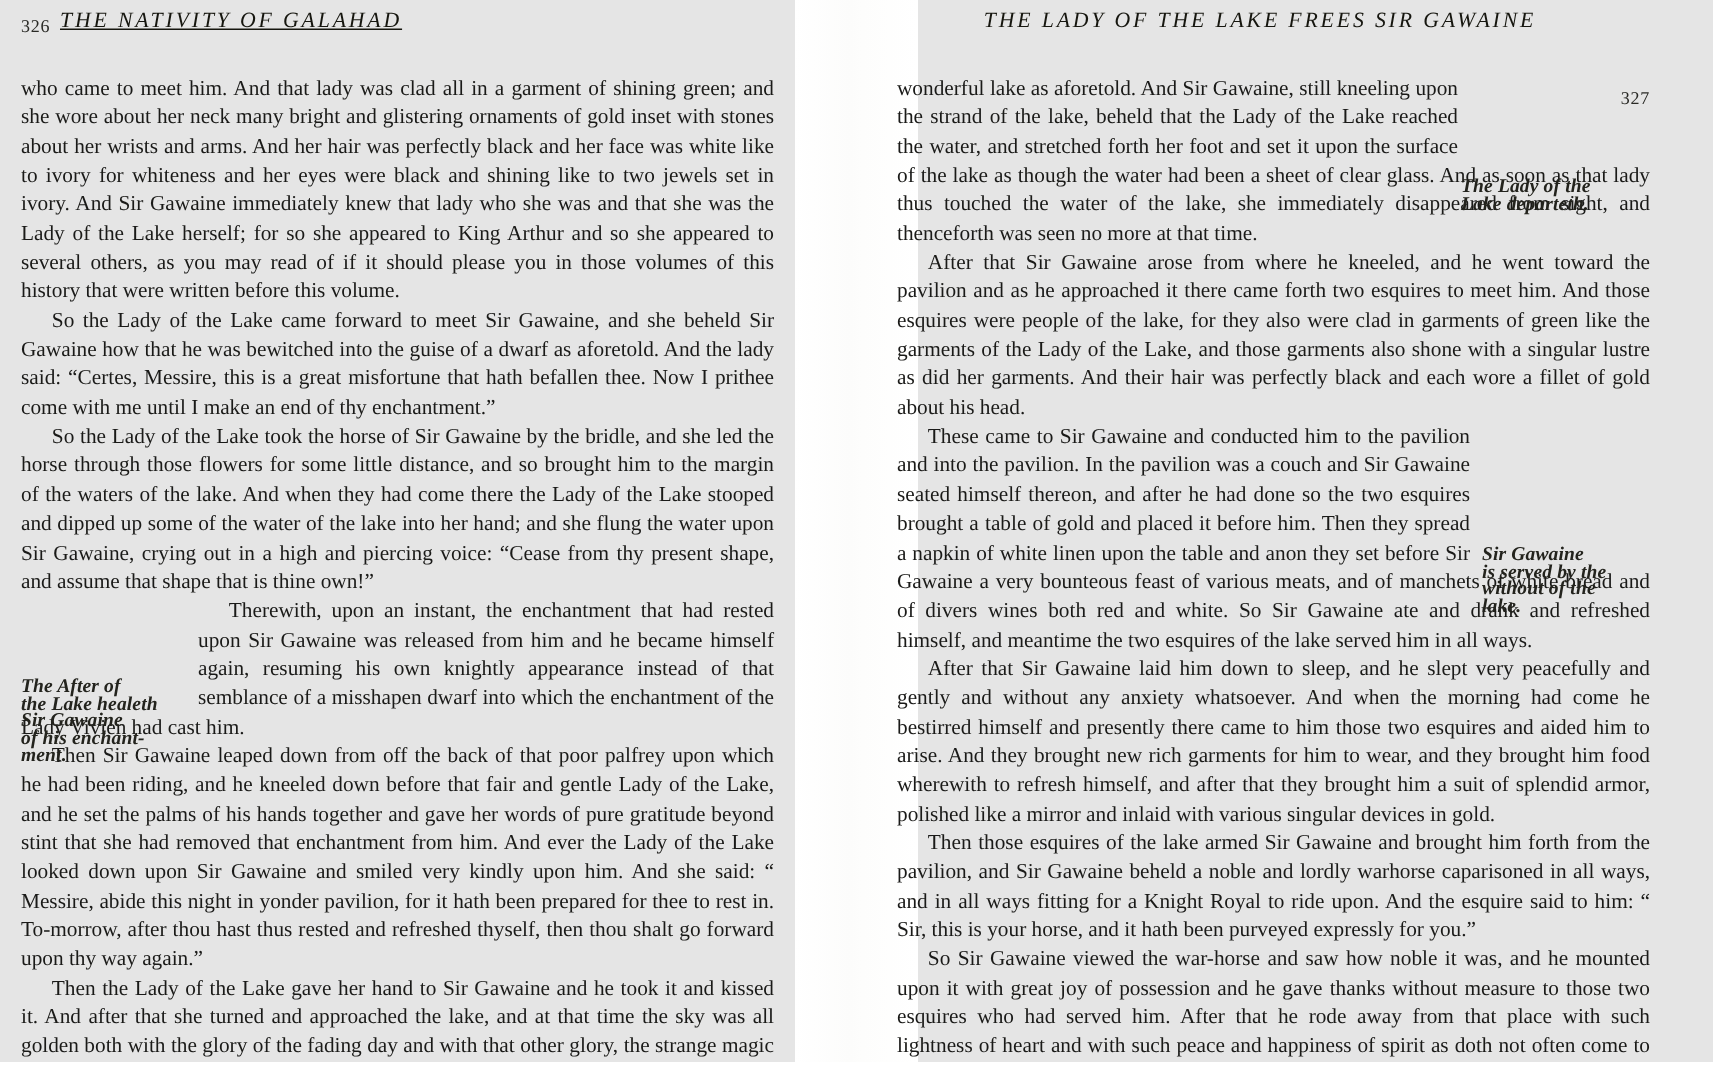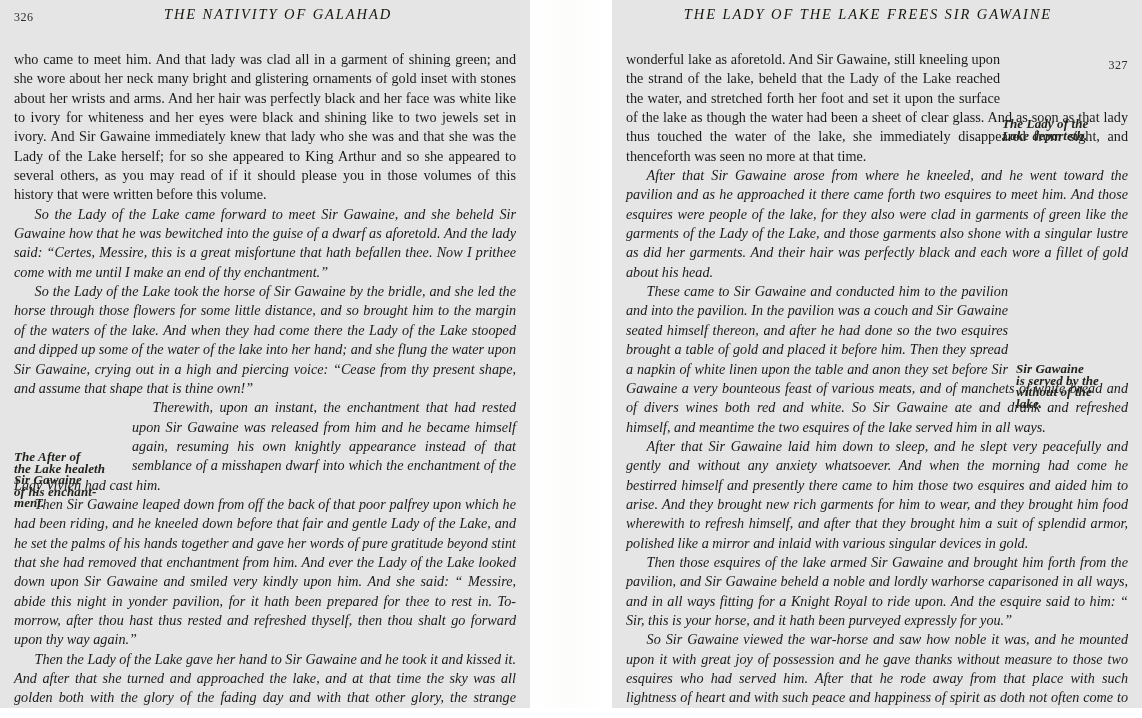--- a/index.html
+++ b/index.html
@@ -16,21 +16,21 @@
     font-family: "Liberation Serif", "DejaVu Serif", serif;
     color: #1a1a18;
   }
   .page {
     position: absolute;
     top: 0;
     height: 718px;
     box-sizing: border-box;
   }
   .page-left  { left: 0px;   width: 530px; padding: 6px 14px 0 14px; }
-  .page-right { left: 612px; width: 530px; padding: 6px 14px 0 14px; }
+  .page-right { left: 584px; width: 530px; padding: 6px 14px 0 14px; }
 
   
   .running-head {
     position: relative;
     height: 26px;
     display: flex;
     align-items: baseline;
   }
   .folio {
     font-size: 12px;
@@ -44,39 +44,39 @@
   .page-right .folio { right: 0px; margin-top: 48px; }
   .head-title {
     font-style: italic;
     font-size: 14.5px;
     letter-spacing: 1.9px;
     width: 100%;
     text-align: center;
     color: #16160f;
     white-space: nowrap;
   }
-  .page-left  .head-title { padding-left: 26px; text-align: center; }
+  .page-left  .head-title { padding-left: 26px; text-align: left; text-decoration: underline; }
   .page-right .head-title { padding-right: 18px; text-align: center; }
 
   
   .column {
     position: relative;
     margin-top: 18px;
     font-size: 14.2px;
     line-height: 19.35px;
     text-align: justify;
     text-justify: inter-word;
     -webkit-hyphens: none;
     hyphens: none;
   }
   .column p {
     margin: 0;
     text-indent: 0;
   }
-  .column p.indent { text-indent: 1.45em; font-style: italic; }
+  .column p.indent { text-indent: 1.45em; }
 
   
   .note-wrap-left { }
 
   .shape-left {
     float: left;
     width: 118px;
     height: 77px;
     shape-outside: inset(0);
   }

